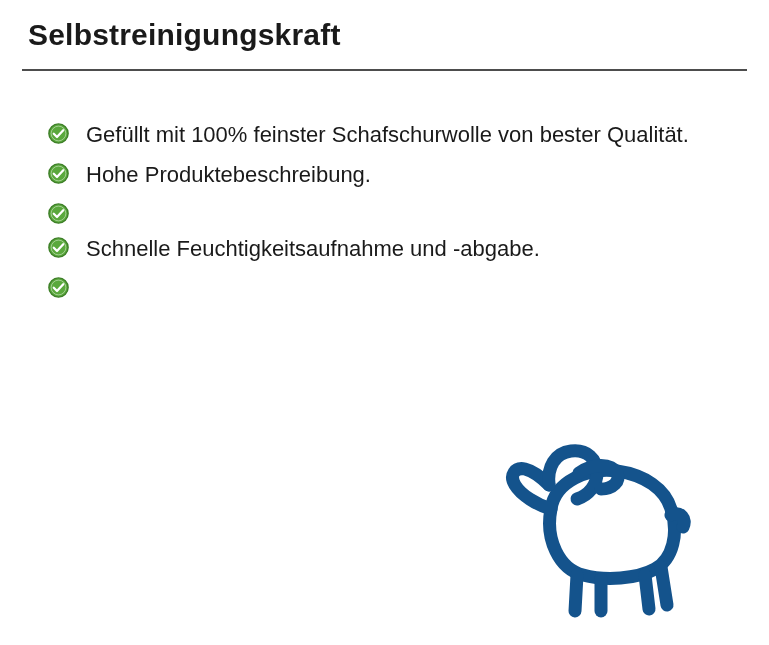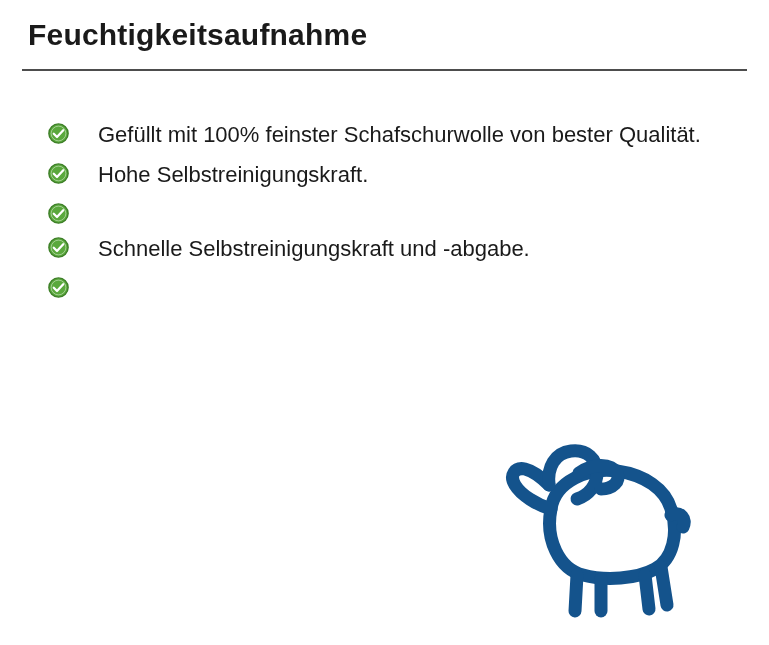--- a/index.html
+++ b/index.html
@@ -38,21 +38,20 @@
   }
   .features {
     margin: 48px 0 0 0;
     padding: 0 0 0 48px;
     list-style: none;
   }
   .feature-item {
     display: flex;
     align-items: flex-start;
     margin-bottom: 9px;
-    gap: 12px;
   }
   .check-icon {
     flex: 0 0 auto;
     width: 21px;
     height: 21px;
     margin-top: 4px;
     margin-right: 17px;
   }
   .check-icon svg {
     display: block;
@@ -75,21 +74,21 @@
     width: 100%;
     height: 100%;
   }
 </style>
 </head>
 <body>
 
 <div class="page">
 
   <div class="header">
-    <h1 class="title">Feuchtigkeitsaufnahme</h1>
+    <h1 class="title">Selbstreinigungskraft</h1>
   </div>
   <div class="rule"></div>
 
   <ul class="features">
 
     <li class="feature-item">
       <span class="check-icon">
         <svg viewBox="0 0 24 24" width="21" height="21" aria-hidden="true">
           <circle cx="12" cy="12" r="11" fill="#5aa83c" stroke="#3d7f27" stroke-width="1.6"></circle>
           <circle cx="12" cy="12" r="8.4" fill="none" stroke="#ffffff" stroke-width="0.9" opacity="0.55"></circle>
@@ -100,42 +99,42 @@
     </li>
 
     <li class="feature-item">
       <span class="check-icon">
         <svg viewBox="0 0 24 24" width="21" height="21" aria-hidden="true">
           <circle cx="12" cy="12" r="11" fill="#5aa83c" stroke="#3d7f27" stroke-width="1.6"></circle>
           <circle cx="12" cy="12" r="8.4" fill="none" stroke="#ffffff" stroke-width="0.9" opacity="0.55"></circle>
           <path d="M6.6 12.3 L10.3 16 L17.4 8.3" fill="none" stroke="#ffffff" stroke-width="2.6" stroke-linecap="round" stroke-linejoin="round"></path>
         </svg>
       </span>
-      <span class="feature-text">Hohe Selbstreinigungskraft.</span>
+      <span class="feature-text">Hohe Produktebeschreibung.</span>
     </li>
 
     <li class="feature-item">
       <span class="check-icon">
         <svg viewBox="0 0 24 24" width="21" height="21" aria-hidden="true">
           <circle cx="12" cy="12" r="11" fill="#5aa83c" stroke="#3d7f27" stroke-width="1.6"></circle>
           <circle cx="12" cy="12" r="8.4" fill="none" stroke="#ffffff" stroke-width="0.9" opacity="0.55"></circle>
           <path d="M6.6 12.3 L10.3 16 L17.4 8.3" fill="none" stroke="#ffffff" stroke-width="2.6" stroke-linecap="round" stroke-linejoin="round"></path>
         </svg>
       </span>
     </li>
 
     <li class="feature-item">
       <span class="check-icon">
         <svg viewBox="0 0 24 24" width="21" height="21" aria-hidden="true">
           <circle cx="12" cy="12" r="11" fill="#5aa83c" stroke="#3d7f27" stroke-width="1.6"></circle>
           <circle cx="12" cy="12" r="8.4" fill="none" stroke="#ffffff" stroke-width="0.9" opacity="0.55"></circle>
           <path d="M6.6 12.3 L10.3 16 L17.4 8.3" fill="none" stroke="#ffffff" stroke-width="2.6" stroke-linecap="round" stroke-linejoin="round"></path>
         </svg>
       </span>
-      <span class="feature-text">Schnelle Selbstreinigungskraft und -abgabe.</span>
+      <span class="feature-text">Schnelle Feuchtigkeitsaufnahme und -abgabe.</span>
     </li>
 
     <li class="feature-item">
       <span class="check-icon">
         <svg viewBox="0 0 24 24" width="21" height="21" aria-hidden="true">
           <circle cx="12" cy="12" r="11" fill="#5aa83c" stroke="#3d7f27" stroke-width="1.6"></circle>
           <circle cx="12" cy="12" r="8.4" fill="none" stroke="#ffffff" stroke-width="0.9" opacity="0.55"></circle>
           <path d="M6.6 12.3 L10.3 16 L17.4 8.3" fill="none" stroke="#ffffff" stroke-width="2.6" stroke-linecap="round" stroke-linejoin="round"></path>
         </svg>
       </span>

